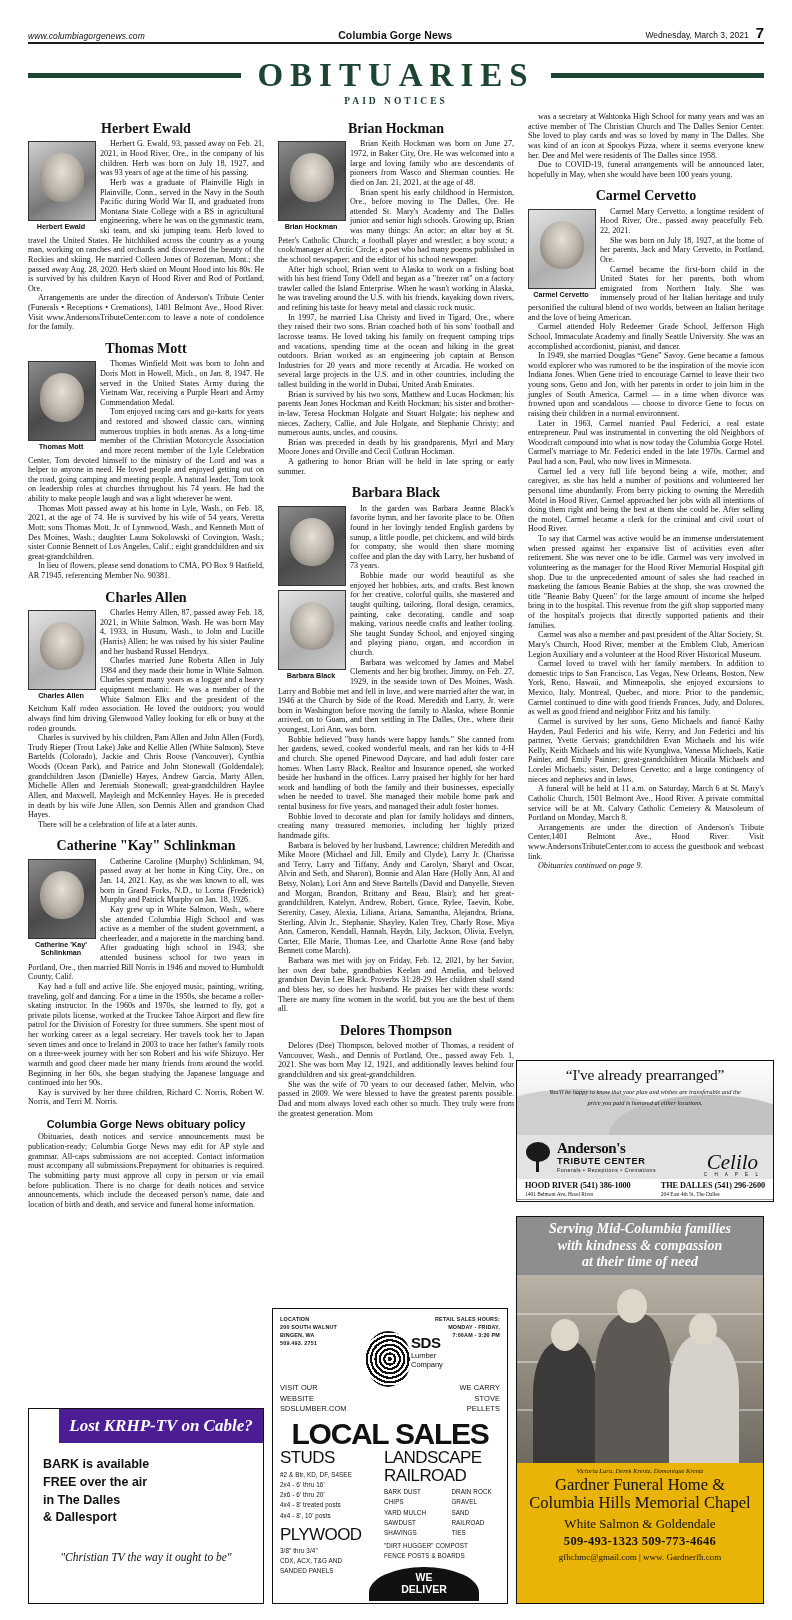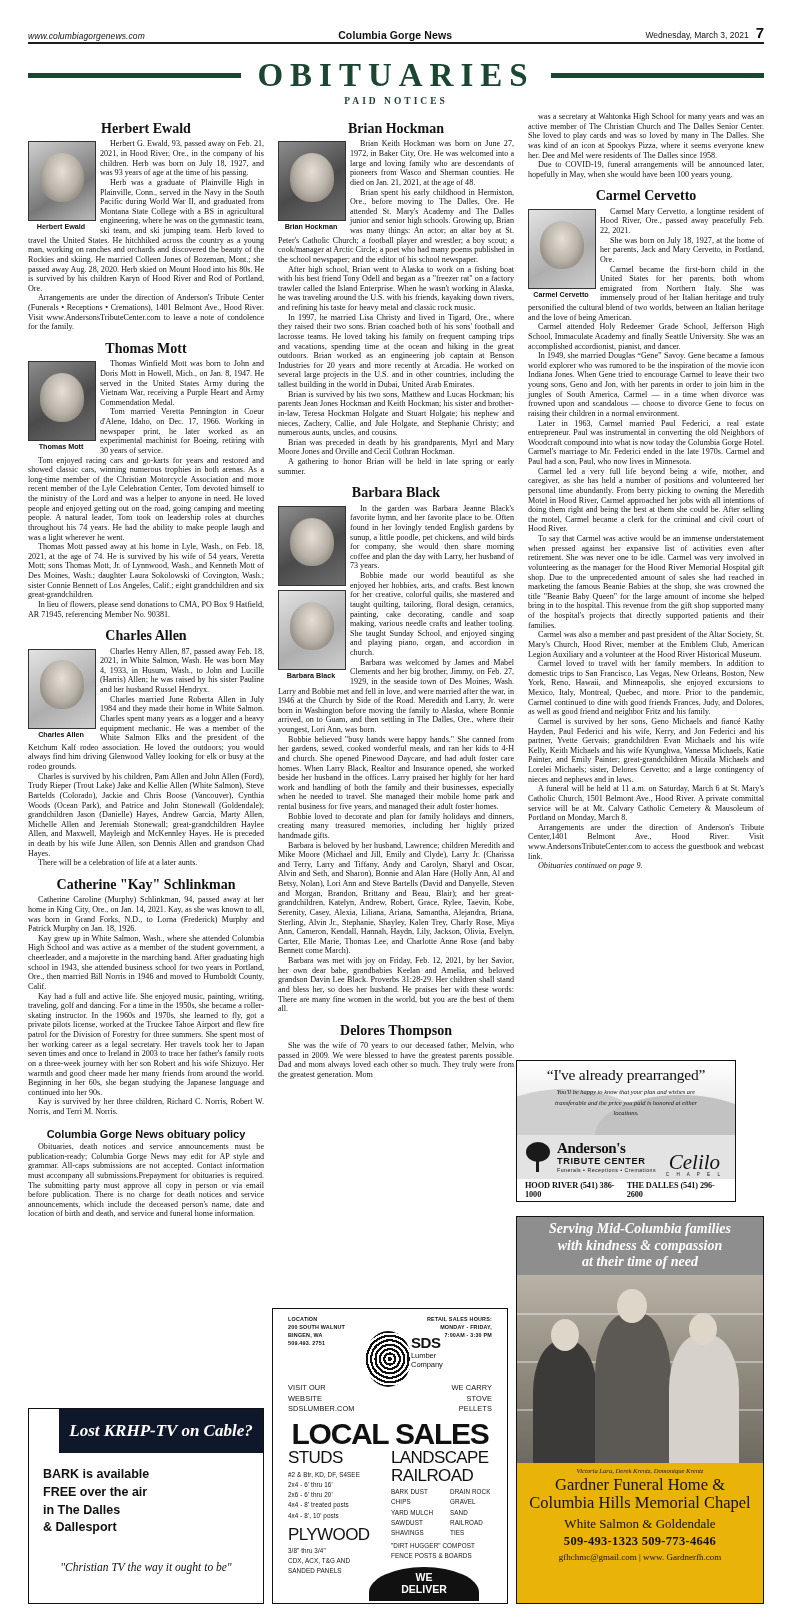--- a/index.html
+++ b/index.html
@@ -76,36 +76,36 @@
   .cont-note{
     font-style:italic;font-size:8.3px;margin-top:9px;text-indent:10px;
   }
 
   
   .krhp-ad{
     position:absolute;left:28px;top:1408px;width:236px;height:196px;
     border:1.5px solid #111;box-sizing:border-box;background:#fff;
   }
   .krhp-top{
-    height:44px;background:#0f172a;color:#fff;display:flex;align-items:center;
+    height:34px;background:#4c1d95;color:#fff;display:flex;align-items:center;
     justify-content:center;font-family:"Liberation Serif",serif;font-weight:bold;
     font-style:italic;font-size:17px;margin-left:30px;
   }
   .krhp-body{padding:13px 14px 0 14px;font-family:"Liberation Sans",sans-serif;}
   .krhp-line{font-weight:bold;font-size:12.5px;line-height:1.42;}
   .krhp-tag{
     margin-top:22px;text-align:center;font-family:"Liberation Serif",serif;
     font-style:italic;font-size:11.5px;line-height:1.4;
   }
 
   
   .sds-ad{
     position:absolute;left:272px;top:1308px;width:236px;height:296px;
     border:1.5px solid #111;box-sizing:border-box;background:#fff;
-    font-family:"Liberation Sans",sans-serif;padding:6px 15px;overflow:hidden;
+    font-family:"Liberation Sans",sans-serif;padding:6px 7px;overflow:hidden;
   }
   .sds-toprow{display:flex;justify-content:space-between;font-size:5.4px;font-weight:bold;line-height:1.5;letter-spacing:.2px;}
   .sds-toprow .r{text-align:right;}
   .sds-logo{position:absolute;left:92px;top:16px;width:96px;}
   .sds-swirl{
     position:absolute;left:0;top:6px;width:46px;height:56px;border-radius:50%;
     background:repeating-radial-gradient(circle at 54% 50%, #111 0 2.2px, #fff 2.2px 4.4px);
   }
   .sds-logo-txt{position:absolute;left:46px;top:10px;}
   .sds-name{font-size:15px;font-weight:bold;letter-spacing:-.4px;line-height:1;}
@@ -124,21 +124,21 @@
   .sds-grid{display:flex;gap:6px;font-size:6.3px;line-height:1.62;letter-spacing:.1px;margin-top:3px;}
   .sds-deliver{
     position:absolute;left:96px;bottom:2px;width:110px;height:34px;
     background:#111;color:#fff;border-radius:60% 60% 0 0/90% 90% 0 0;
     display:flex;flex-direction:column;align-items:center;justify-content:center;
     font-weight:bold;font-size:10.5px;line-height:1.12;
   }
 
   
   .and-ad{
-    position:absolute;left:516px;top:1060px;width:220px;height:142px;
+    position:absolute;left:516px;top:1060px;width:258px;height:142px;
     border:1.5px solid #111;box-sizing:border-box;overflow:hidden;background:#fff;
   }
   .and-hills{
     height:74px;position:relative;
     background:linear-gradient(#ffffff 0%, #f2f2f2 40%, #dcdcdc 100%);
   }
   .and-hills::before{
     content:"";position:absolute;left:-18%;bottom:0;width:80%;height:46px;
     border-radius:50% 50% 0 0/100% 100% 0 0;background:#cfcfcf;
   }
@@ -255,21 +255,20 @@
         <div class="clearfix"></div>
       </div>
 
       <div>
         <div class="obit-name">Thomas Mott</div>
         <div class="photo-block">
           <div class="photo dark"></div>
           <div class="photo-cap">Thomas Mott</div>
         </div>
         <p>Thomas Winfield Mott was born to John and Doris Mott in Howell, Mich., on Jan. 8, 1947. He served in the United States Army during the Vietnam War, receiving a Purple Heart and Army Commendation Medal.</p>
-        <p>Tom married Veretta Pennington in Coeur d'Alene, Idaho, on Dec. 17, 1966.  Working in newspaper print, he later worked as an experimental machinist for Boeing, retiring with 30 years of service.</p>
         <p>Tom enjoyed racing cars and go-karts for years and restored and showed classic cars, winning numerous trophies in both arenas. As a long-time member of the Christian Motorcycle Association and more recent member of the Lyle Celebration Center, Tom devoted himself to the ministry of the Lord and was a helper to anyone in need. He loved people and enjoyed getting out on the road, going camping and meeting people. A natural leader, Tom took on leadership roles at churches throughout his 74 years. He had the ability to make people laugh and was a light wherever he went.</p>
         <p>Thomas Mott passed away at his home in Lyle, Wash., on Feb. 18, 2021, at the age of 74. He is survived by his wife of 54 years, Veretta Mott; sons Thomas Mott, Jr. of Lynnwood, Wash., and Kenneth Mott of Des Moines, Wash.; daughter Laura Sokolowski of Covington, Wash.; sister Connie Bennett of Los Angeles, Calif.; eight grandchildren and six great-grandchildren.</p>
         <p>In lieu of flowers, please send donations to CMA, PO Box 9 Hatfield, AR 71945, referencing Member No. 90381.</p>
         <div class="clearfix"></div>
       </div>
 
       <div>
         <div class="obit-name">Charles Allen</div>
         <div class="photo-block">
           <div class="photo light"></div>
@@ -277,20 +276,24 @@
         </div>
         <p>Charles Henry Allen, 87, passed away Feb. 18, 2021, in White Salmon, Wash. He was born May 4, 1933, in Husum, Wash., to John and Lucille (Harris) Allen; he was raised by his sister Pauline and her husband Russel Hendryx.</p>
         <p>Charles married June Roberta Allen in July 1984 and they made their home in White Salmon. Charles spent many years as a logger and a heavy equipment mechanic. He was a member of the White Salmon Elks and the president of the Ketchum Kalf rodeo association. He loved the outdoors; you would always find him driving Glenwood Valley looking for elk or busy at the rodeo grounds.</p>
         <p>Charles is survived by his children, Pam Allen and John Allen (Ford), Trudy Rieper (Trout Lake) Jake and Kellie Allen (White Salmon), Steve Bartelds (Colorado), Jackie and Chris Boose (Vancouver), Cynthia Woods (Ocean Park), and Patrice and John Stonewall (Goldendale); grandchildren Jason (Danielle) Hayes, Andrew Garcia, Marty Allen, Michelle Allen and Jeremiah Stonewall; great-grandchildren Haylee Allen, and Maxwell, Mayleigh and McKennley Hayes. He is preceded in death by his wife June Allen, son Dennis Allen and grandson Chad Hayes.</p>
         <p>There will be a celebration of life at a later aunts.</p>
         <div class="clearfix"></div>
       </div>
 
       <div>
         <div class="obit-name">Catherine "Kay" Schlinkman</div>
+        <div class="photo-block">
+          <div class="photo dark"></div>
+          <div class="photo-cap">Catherine 'Kay' Schlinkman</div>
+        </div>
         <p>Catherine Caroline (Murphy) Schlinkman, 94, passed away at her home in King City, Ore., on Jan. 14, 2021. Kay, as she was known to all, was born in Grand Forks, N.D., to Lorna (Frederick) Murphy and Patrick Murphy on Jan. 18, 1926.</p>
         <p>Kay grew up in White Salmon, Wash., where she attended Columbia High School and was active as a member of the student government, a cheerleader, and a majorette in the marching band. After graduating high school in 1943, she attended business school for two years in Portland, Ore., then married Bill Norris in 1946 and moved to Humboldt County, Calif.</p>
         <p>Kay had a full and active life. She enjoyed music, painting, writing, traveling, golf and dancing. For a time in the 1950s, she became a roller-skating instructor. In the 1960s and 1970s, she learned to fly, got a private pilots license, worked at the Truckee Tahoe Airport and flew fire patrol for the Division of Forestry for three summers. She spent most of her working career as a legal secretary. Her travels took her to Japan seven times and once to Ireland in 2003 to trace her father's family roots on a three-week journey with her son Robert and his wife Shizuyo. Her warmth and good cheer made her many friends from around the world. Beginning in her 60s, she began studying the Japanese language and continued into her 90s.</p>
         <p>Kay is survived by her three children, Richard C. Norris, Robert W. Norris, and Terri M. Norris.</p>
         <div class="clearfix"></div>
       </div>
 
       <div>
         <div class="policy-head">Columbia Gorge News obituary policy</div>
         <p>Obituaries, death notices and service announcements must be publication-ready; Columbia Gorge News may edit for AP style and grammar. All-caps submissions are not accepted. Contact information must accompany all submissions.Prepayment for obituaries is required. The submitting party must approve all copy in person or via email before publication. There is no charge for death notices and service announcements, which include the deceased person's name, date and location of birth and death, and service and funeral home information.</p>
@@ -327,20 +330,21 @@
         <p>Barbara was welcomed by James and Mabel Clements and her big brother, Jimmy, on Feb. 27, 1929, in the seaside town of Des Moines, Wash. Larry and Bobbie met and fell in love, and were married after the war, in 1946 at the Church by Side of the Road. Meredith and Larry, Jr. were born in Washington before moving the family to Alaska, where Bonnie arrived, on to Guam, and then settling in The Dalles, Ore., where their youngest, Lori Ann, was born.</p>
         <p>Bobbie believed "busy hands were happy hands." She canned from her gardens, sewed, cooked wonderful meals, and ran her kids to 4-H and church. She opened Pinewood Daycare, and had adult foster care homes. When Larry Black, Realtor and Insurance opened, she worked beside her husband in the offices. Larry praised her highly for her hard work and handling of both the family and their businesses, especially when he needed to travel. She managed their mobile home park and rental business for five years, and managed their adult foster homes.</p>
         <p>Bobbie loved to decorate and plan for family holidays and dinners, creating many treasured memories, including her highly prized handmade gifts.</p>
         <p>Barbara is beloved by her husband, Lawrence; children Meredith and Mike Moore (Michael and Jill, Emily and Clyde), Larry Jr. (Charissa and Terry, Larry and Tiffany, Andy and Carolyn, Sharyl and Oscar, Alvin and Seth, and Sharon), Bonnie and Alan Hare (Holly Ann, Al and Betsy, Nolan), Lori Ann and Steve Bartells (David and Danyelle, Steven and Morgan, Brandon, Brittany and Beau, Blair); and her great-grandchildren, Katelyn, Andrew, Robert, Grace, Rylee, Taevin, Kobe, Serenity, Casey, Alexia, Liliana, Ariana, Samantha, Alejandra, Briana, Sterling, Alvin Jr., Stephanie, Shayley, Kalen Trey, Charly Rose, Miya Ann, Cameron, Kendall, Hannah, Haydn, Lily, Jackson, Olivia, Evelyn, Carter, Elle Marie, Thomas Lee, and Charlotte Anne Rose (and baby Bennett come March).</p>
         <p>Barbara was met with joy on Friday, Feb. 12, 2021, by her Savior, her own dear babe, grandbabies Keelan and Amelia, and beloved grandson Davin Lee Black. Proverbs 31:28-29. Her children shall stand and bless her, so does her husband. He praises her with these words: There are many fine women in the world, but you are the best of them all.</p>
         <div class="clearfix"></div>
       </div>
 
       <div>
         <div class="obit-name">Delores Thompson</div>
+        <p>Delores (Dee) Thompson, beloved mother of Thomas, a resident of Vancouver, Wash., and Dennis of Portland, Ore., passed away Feb. 1, 2021. She was born May 12, 1921, and additionally leaves behind four grandchildren and six great-grandchildren.</p>
         <p>She was the wife of 70 years to our deceased father, Melvin, who passed in 2009. We were blessed to have the greatest parents possible. Dad and mom always loved each other so much. They truly were from the greatest generation. Mom</p>
       </div>
     </div>
 
     <div class="col">
       <div>
         <p>was a secretary at Wahtonka High School for many years and was an active member of The Christian Church and The Dalles Senior Center. She loved to play cards and was so loved by many in The Dalles. She was kind of an icon at Spookys Pizza, where it seems everyone knew her. Dee and Mel were residents of The Dalles since 1958.</p>
         <p>Due to COVID-19, funeral arrangements will be announced later, hopefully in May, when she would have been 100 years young.</p>
       </div>
 

